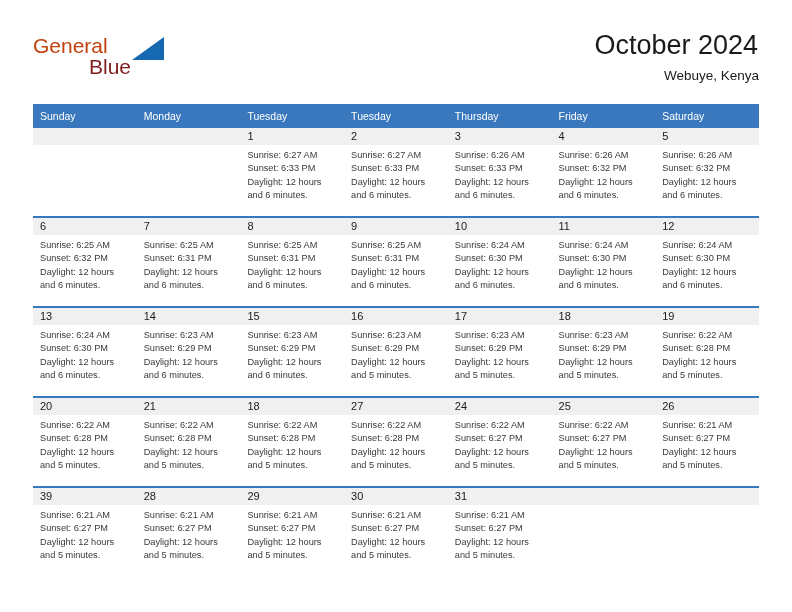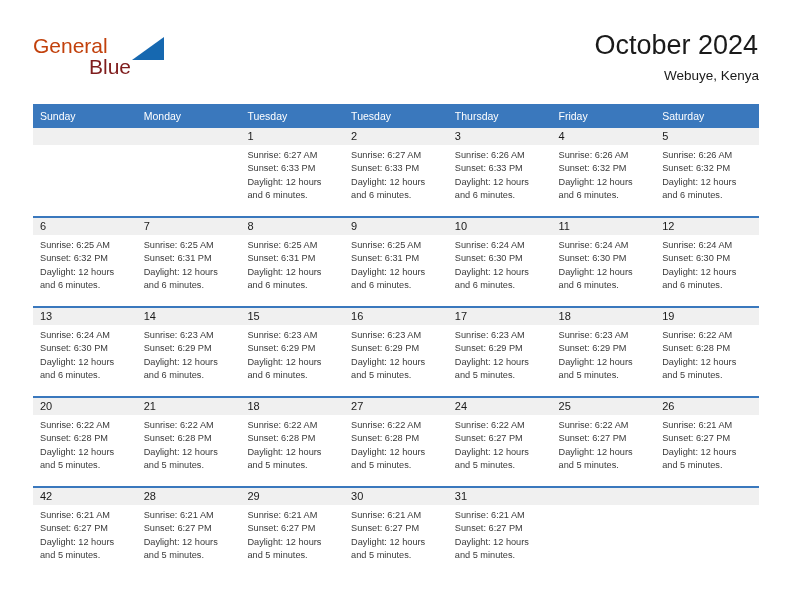--- a/index.html
+++ b/index.html
@@ -494,21 +494,21 @@
                 <div>Sunset: 6:27 PM</div>
                 <div>Daylight: 12 hours</div>
                 <div>and 5 minutes.</div>
               </div>
             </div>
           </td>
         </tr>
         <tr class="week-row">
           <td>
             <div class="cell">
-              <div class="daynum">42</div>
+              <div class="daynum">39</div>
               <div class="info">
                 <div>Sunrise: 6:21 AM</div>
                 <div>Sunset: 6:27 PM</div>
                 <div>Daylight: 12 hours</div>
                 <div>and 5 minutes.</div>
               </div>
             </div>
           </td>
           <td>
             <div class="cell">

